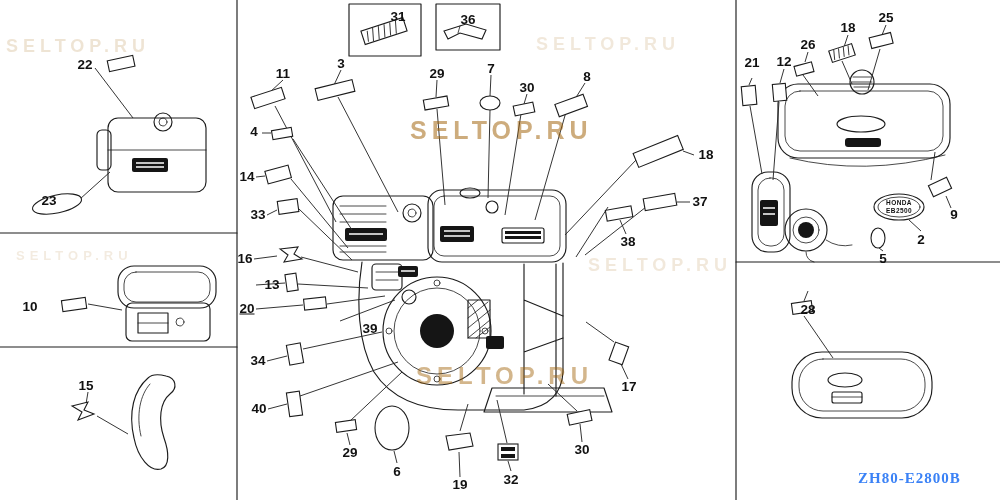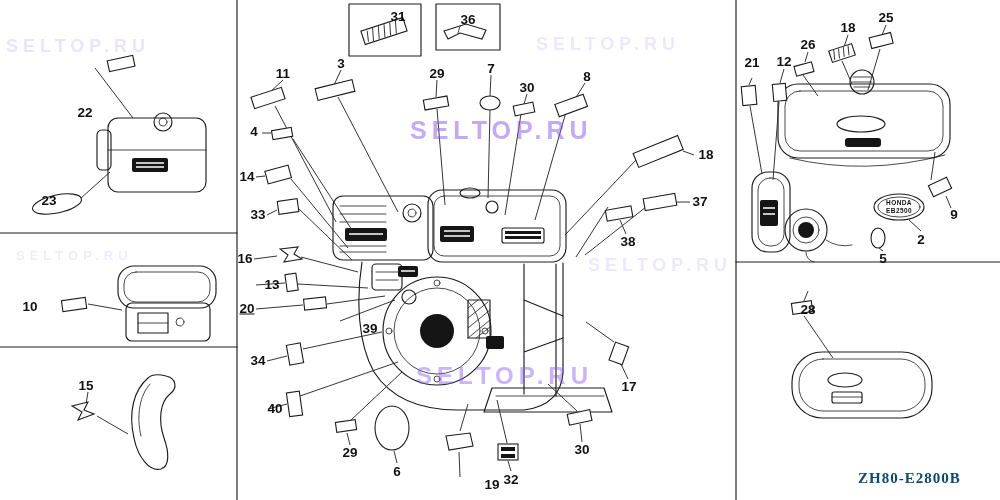--- a/index.html
+++ b/index.html
@@ -8,26 +8,26 @@
   .stage svg{position:absolute;left:0;top:0;}
   
   .ln{stroke:#1c1c1c;stroke-width:1.15;fill:none;stroke-linecap:round;stroke-linejoin:round}
   .th{stroke:#1c1c1c;stroke-width:.8;fill:none;stroke-linecap:round}
   .ld{stroke:#2a2a2a;stroke-width:.95;fill:none}
   .lb{fill:#fff;stroke:#1c1c1c;stroke-width:1.1}
   .bk{fill:#151515;stroke:none}
   .wh{stroke:#fff;stroke-width:1.5;fill:none}
   .plate{font:700 6.5px "Liberation Sans",sans-serif;fill:#111;letter-spacing:.4px}
   
-  .wm{position:absolute;color:#8b5cf6;font-weight:bold;letter-spacing:5px;
+  .wm{position:absolute;color:#a16207;font-weight:bold;letter-spacing:5px;
       font-family:"Liberation Sans",sans-serif;pointer-events:none;white-space:nowrap;}
   .callout{position:absolute;transform:translate(-50%,-50%);
            font:600 13.5px "Liberation Sans",sans-serif;color:#111;}
   .code{position:absolute;left:858px;top:470px;font:700 15px "Liberation Serif",serif;
-        letter-spacing:1px;color:#0c4a6e;}
+        letter-spacing:1px;color:#3b82f6;}
 </style>
 </head>
 <body>
 
 <div class="stage">
 
 <svg width="1000" height="500" viewBox="0 0 1000 500">
 
   <g>
     <line class="ln" x1="237" y1="0" x2="237" y2="500"></line>
@@ -228,44 +228,44 @@
 </svg>
 
   <div class="wm" style="left:410px;top:116px;font-size:25px;opacity:.52;">SELTOP.RU</div>
   <div class="wm" style="left:416px;top:362px;font-size:24px;opacity:.46;">SELTOP.RU</div>
   <div class="wm" style="left:6px;top:36px;font-size:18px;opacity:.17;">SELTOP.RU</div>
   <div class="wm" style="left:536px;top:34px;font-size:18px;opacity:.14;">SELTOP.RU</div>
   <div class="wm" style="left:588px;top:255px;font-size:18px;opacity:.14;">SELTOP.RU</div>
   <div class="wm" style="left:16px;top:248px;font-size:13px;opacity:.12;">SELTOP.RU</div>
 
   <div id="callout-layer">
-      <div class="callout" style="left: 85px; top: 64px; margin-top: 48px;">22</div>
+      <div class="callout" style="left: 85px; top: 64px;">22</div>
       <div class="callout" style="left: 17px; top: 200px; margin-left: 32px;">23</div>
       <div class="callout" style="left: 30px; top: 306px;">10</div>
       <div class="callout" style="left: 86px; top: 385px;">15</div>
       <div class="callout" style="left: 398px; top: 16px;">31</div>
       <div class="callout" style="left: 468px; top: 19px;">36</div>
       <div class="callout" style="left: 283px; top: 73px;">11</div>
       <div class="callout" style="left: 341px; top: 63px;">3</div>
       <div class="callout" style="left: 437px; top: 73px;">29</div>
       <div class="callout" style="left: 491px; top: 68px;">7</div>
       <div class="callout" style="left: 527px; top: 87px;">30</div>
       <div class="callout" style="left: 587px; top: 76px;">8</div>
       <div class="callout" style="left: 254px; top: 131px;">4</div>
       <div class="callout" style="left: 247px; top: 176px;">14</div>
       <div class="callout" style="left: 258px; top: 214px;">33</div>
       <div class="callout" style="left: 245px; top: 258px;">16</div>
       <div class="callout" style="left: 247px; top: 284px; margin-left: 25px;">13</div>
       <div class="callout" style="left: 247px; top: 308px; text-decoration: underline;">20</div>
       <div class="callout" style="left: 334px; top: 328px; margin-left: 36px;">39</div>
       <div class="callout" style="left: 258px; top: 360px;">34</div>
-      <div class="callout" style="left: 259px; top: 408px; margin-left: 16px;">40</div>
+      <div class="callout" style="left: 259px; top: 408px;">40</div>
       <div class="callout" style="left: 350px; top: 452px;">29</div>
       <div class="callout" style="left: 397px; top: 471px;">6</div>
-      <div class="callout" style="left: 460px; top: 484px; margin-left: 32px;">19</div>
+      <div class="callout" style="left: 460px; top: 484px;">19</div>
       <div class="callout" style="left: 511px; top: 479px;">32</div>
       <div class="callout" style="left: 582px; top: 449px;">30</div>
       <div class="callout" style="left: 629px; top: 386px;">17</div>
       <div class="callout" style="left: 628px; top: 241px;">38</div>
       <div class="callout" style="left: 700px; top: 201px;">37</div>
       <div class="callout" style="left: 706px; top: 154px;">18</div>
       <div class="callout" style="left: 752px; top: 62px;">21</div>
       <div class="callout" style="left: 784px; top: 61px;">12</div>
       <div class="callout" style="left: 808px; top: 44px;">26</div>
       <div class="callout" style="left: 848px; top: 27px;">18</div>

